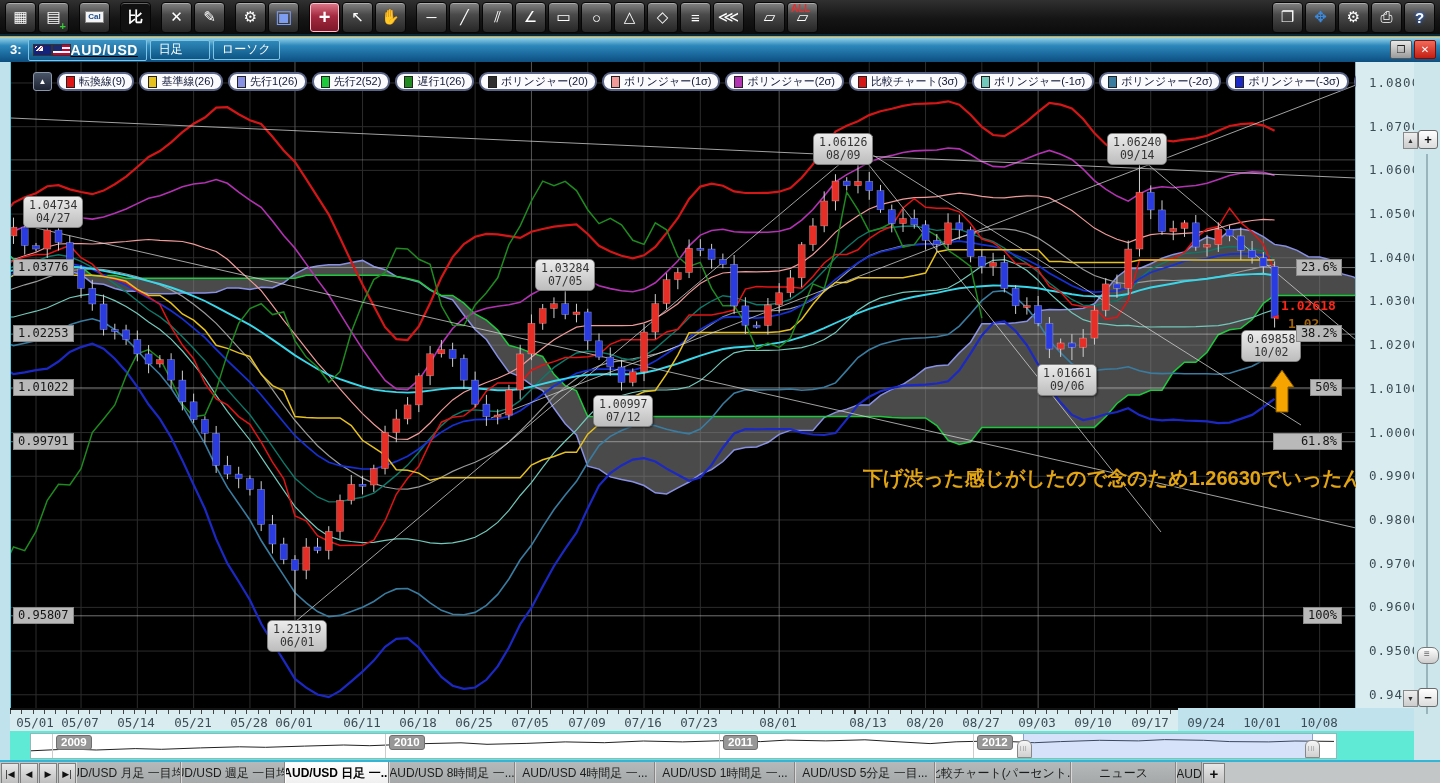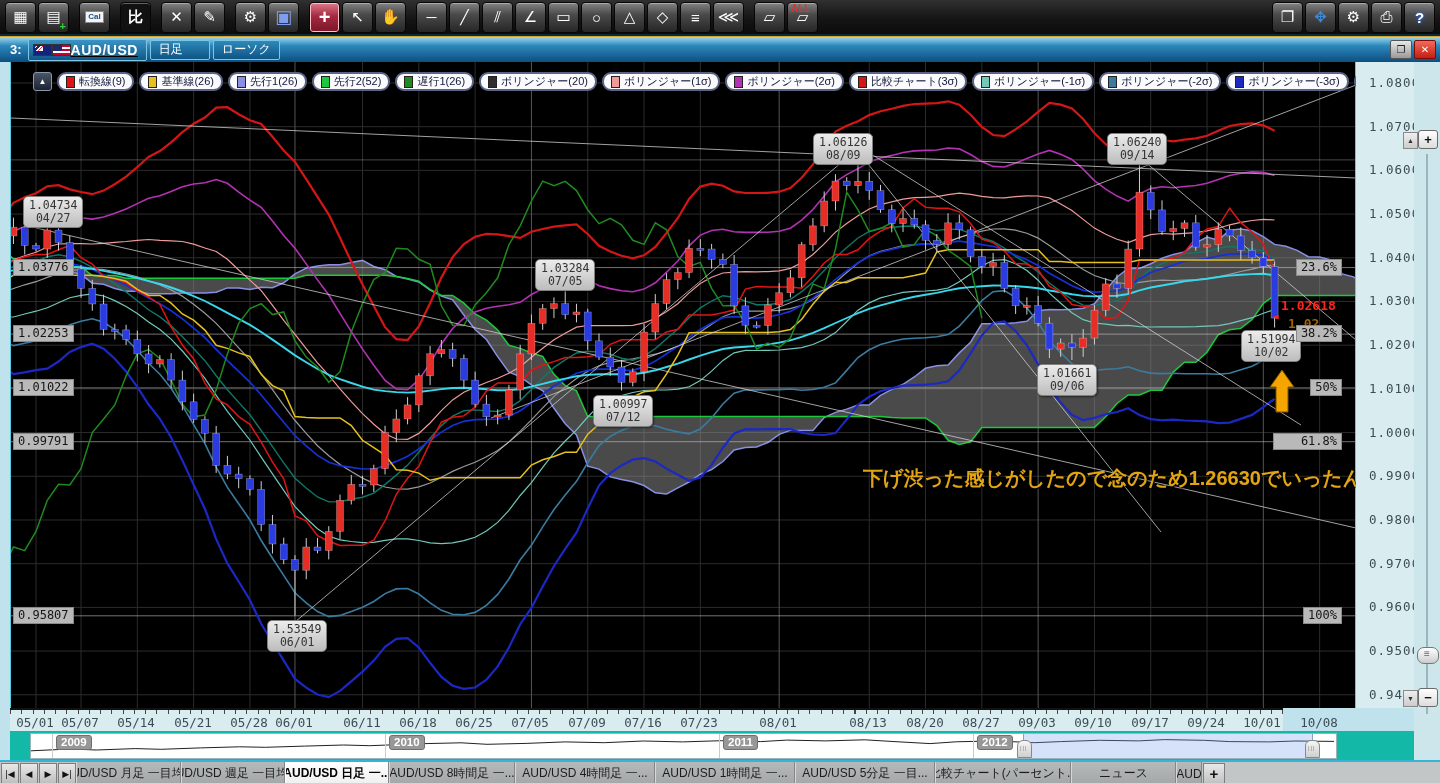--- a/index.html
+++ b/index.html
@@ -69,27 +69,27 @@
   .vs-btn{position:absolute;left:4px;width:18px;height:17px;background:linear-gradient(#fff,#dcdcdc);
     border:1px solid #6a6a6a;border-radius:3px;font-size:13px;font-weight:bold;color:#111;
     display:flex;align-items:center;justify-content:center;cursor:pointer;}
   .vs-arrow{position:absolute;left:-11px;width:13px;height:15px;background:linear-gradient(#eee,#ccc);
     border:1px solid #888;font-size:7px;color:#333;display:flex;align-items:center;justify-content:center;cursor:pointer;}
   #vs-track{position:absolute;left:12px;top:92px;width:2px;height:560px;background:#9ab4bc;}
   #vs-grip{position:absolute;left:3px;top:585px;width:20px;height:15px;background:linear-gradient(#fff,#ccc);
     border:1px solid #777;border-radius:7px;cursor:pointer;}
   #vs-grip::after{content:"≡";position:absolute;left:6px;top:0px;font-size:10px;color:#666;}
   
-  #x-axis{position:absolute;left:10px;top:646px;width:1273px;height:23px;background:#d9edf1;
+  #x-axis{position:absolute;left:10px;top:646px;width:1168px;height:23px;background:#d9edf1;
     border-top:2px solid #111;}
   #x-axis .day-ticks{position:absolute;top:0;left:0;width:100%;height:4px;
     background:repeating-linear-gradient(90deg,#444 0 1px,transparent 1px 11.26px);}
   .xtick{position:absolute;top:5px;color:#3c4c54;font-size:12.5px;font-family:"DejaVu Sans Mono",monospace;transform:translateX(-50%);}
   
-  #navigator{position:absolute;left:10px;top:669px;width:1404px;height:29px;background:#14b8a6;}
+  #navigator{position:absolute;left:10px;top:669px;width:1404px;height:29px;background:#5eead4;}
   #nav-strip{position:absolute;left:20px;top:2px;width:1305px;height:24px;background:#fff;border:1px solid #9ab4bc;}
   #nav-svg{position:absolute;left:0;top:0;}
   .year-pill{position:absolute;top:1px;background:#979797;border:1px solid #6f6f6f;border-radius:3px;
     color:#fff;font-size:11.5px;font-weight:bold;line-height:13px;padding:0 4px;z-index:5;}
   #nav-selection{position:absolute;top:0;height:24px;background:rgba(120,160,240,.30);border-left:1px solid #8aa0d0;border-right:1px solid #8aa0d0;z-index:4;}
   .nav-handle{position:absolute;bottom:0;width:13px;height:16px;background:linear-gradient(#f6f6f6,#cfcfcf);
     border:1px solid #888;border-radius:6px 6px 0 0;z-index:6;cursor:ew-resize;}
   .nav-handle::after{content:"|||";font-size:6px;color:#888;position:absolute;left:2px;top:4px;letter-spacing:1px;}
   
   #tabbar{position:absolute;top:760px;left:0;width:1440px;height:23px;background:#c2c6c6;
@@ -541,25 +541,25 @@
         </div>
         <div class="callout" style="left: 582px; top: 333px;">
           <div>1.00997</div>
           <div>07/12</div>
         </div>
         <div class="callout" style="left: 1026px; top: 302px;">
           <div>1.01661</div>
           <div>09/06</div>
         </div>
         <div class="callout" style="left: 1230px; top: 268px;">
-          <div>1.51994</div>
+          <div>0.69858</div>
           <div>10/02</div>
         </div>
         <div class="callout" style="left: 256px; top: 558px;">
-          <div>1.53549</div>
+          <div>1.21319</div>
           <div>06/01</div>
         </div>
         <div class="cur-price" style="left: 1270px; top: 236px; color: rgb(255, 38, 24);">1.02618</div>
         <div class="cur-price" style="left: 1261px; top: 248px; color: rgb(255, 38, 24); font-size: 11px; z-index: 19;">◄</div>
         <div class="cur-price" style="left: 1277px; top: 254px; color: #a16207;">1.02</div>
       </div>
     <div id="annotation">下げ渋った感じがしたので念のため1.26630でいったん決済</div>
   </div>
   <div id="y-axis">
       <div class="ytick" style="top: 13px;">1.0800</div>

